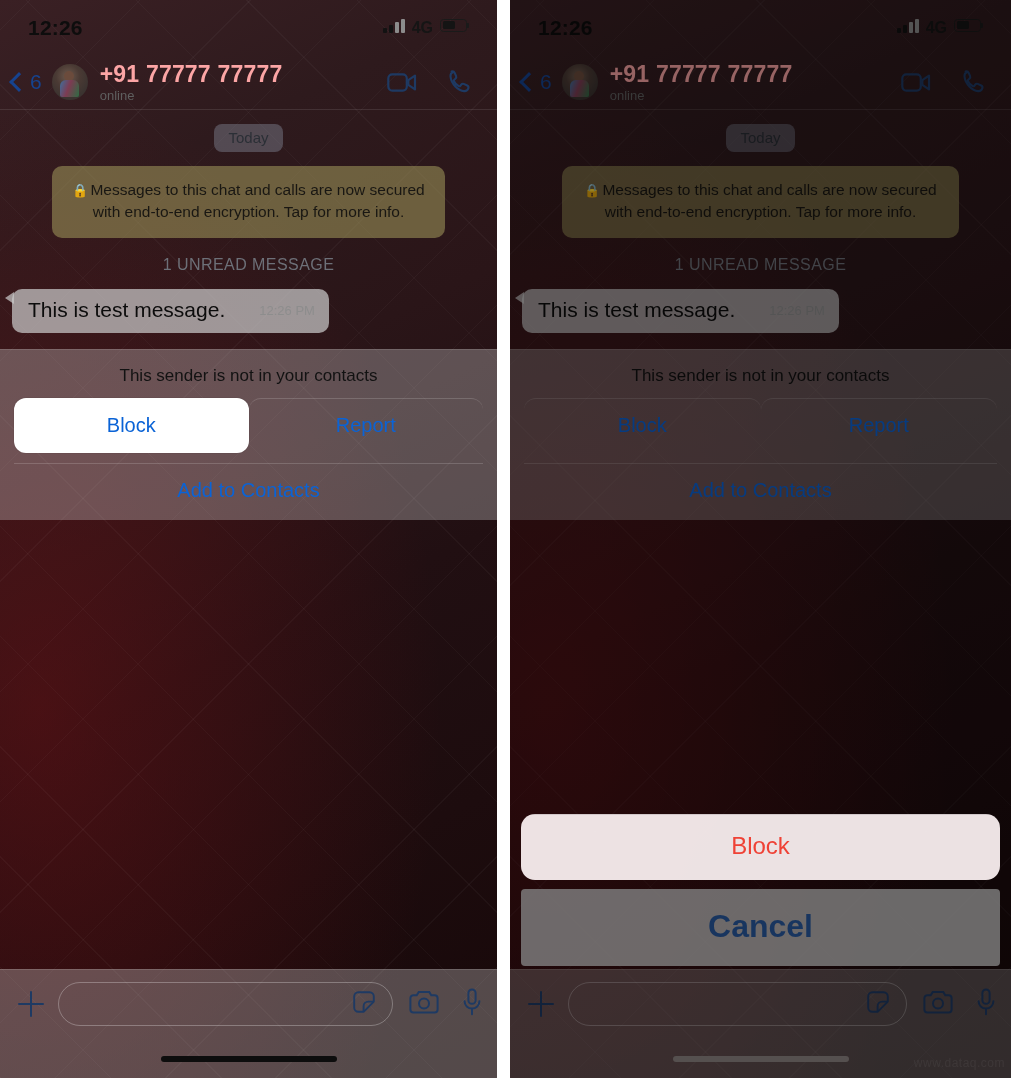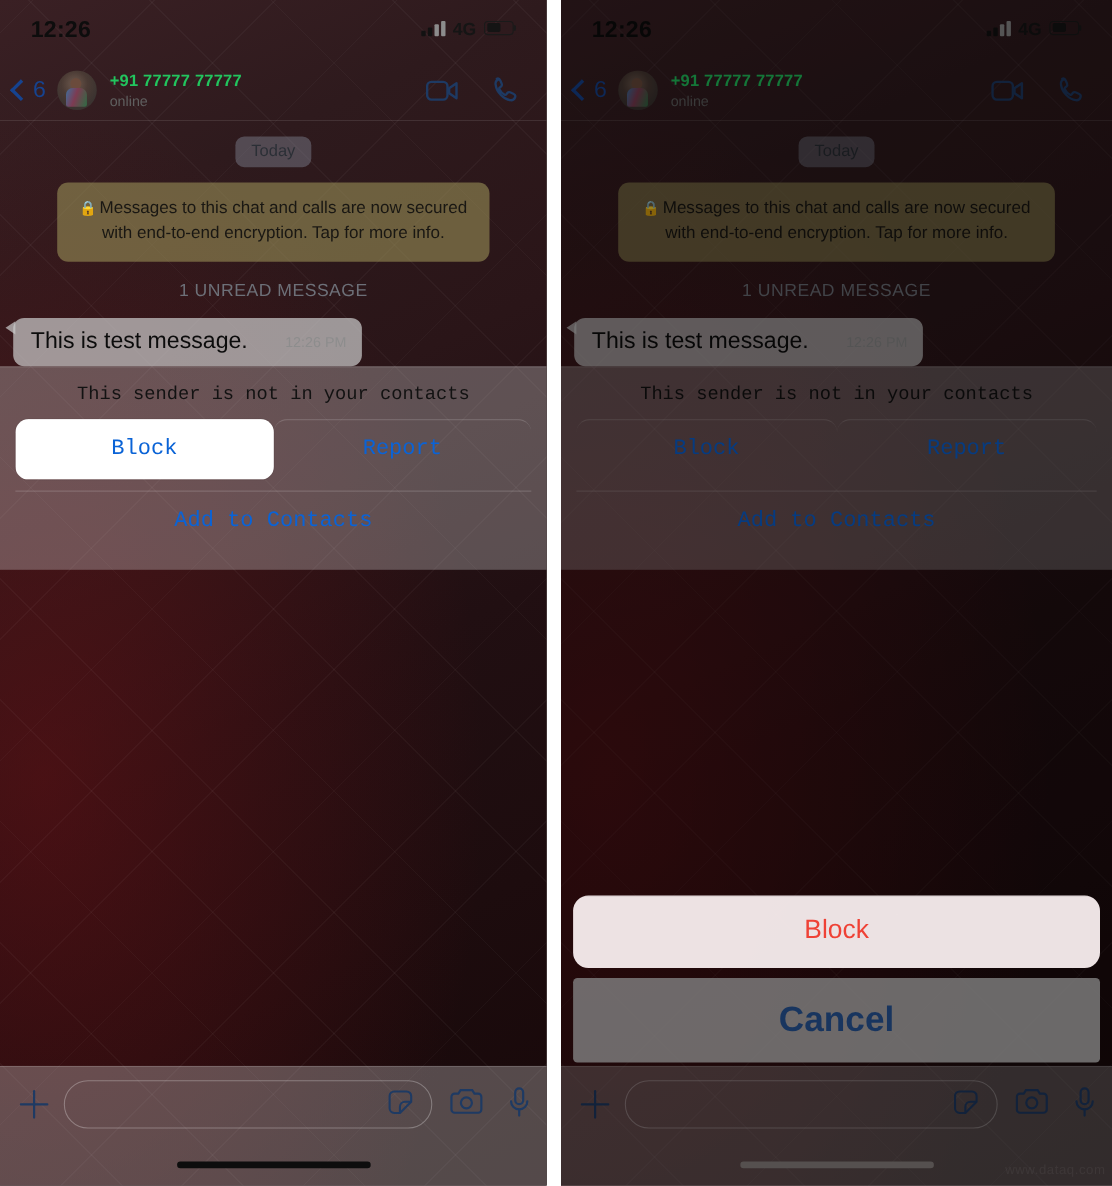--- a/index.html
+++ b/index.html
@@ -135,21 +135,21 @@
     width: 10px; height: 10px; border-radius: 50%;
     background: #6b4b3c;
   }
   .avatar::after {
     content: ""; position: absolute; left: 8px; top: 16px;
     width: 19px; height: 17px; border-radius: 6px 6px 2px 2px;
     background: linear-gradient(110deg,#3e6f9c 0%, #7d3b52 45%, #2f6b43 100%);
   }
   .peer { margin-left: 12px; line-height: 1.05; flex: 1; }
   .peer .name {
-    font-size: 15px; font-weight: bold; color: #22c55e; letter-spacing: 0.2px;
+    font-size: 23px; font-weight: bold; color: #fca5a5; letter-spacing: 0.2px;
   }
   .peer .presence { font-size: 13px; color: #5f5f5f; margin-top: 3px; }
   .hdr-actions { display: flex; align-items: center; gap: 30px; }
   .ic { color: #1e3a63; display: block; }
 
   
   .messages {
     position: absolute;
     top: 110px; left: 0; right: 0; bottom: 0;
     z-index: 5;
@@ -196,24 +196,24 @@
   .bubble::before {
     content: "";
     position: absolute; left: -7px; top: 3px;
     border-width: 6px 9px 6px 0;
     border-style: solid;
     border-color: transparent rgba(201,201,201,0.72) transparent transparent;
   }
 
   
   .senderblock {
+    margin-top: 16px;
     background: rgba(226,226,226,0.30);
     border-top: 1px solid rgba(255,255,255,0.12);
-    padding-bottom: 16px;
-    font-family: Liberation Mono, monospace;
+    padding-bottom: 1px;
   }
   .senderblock .note {
     text-align: center;
     font-size: 17px;
     color: #121212;
     padding: 16px 0 12px;
   }
   .brrow { display: flex; padding: 0 14px; gap: 0; }
   .brrow .cell {
     flex: 1;

